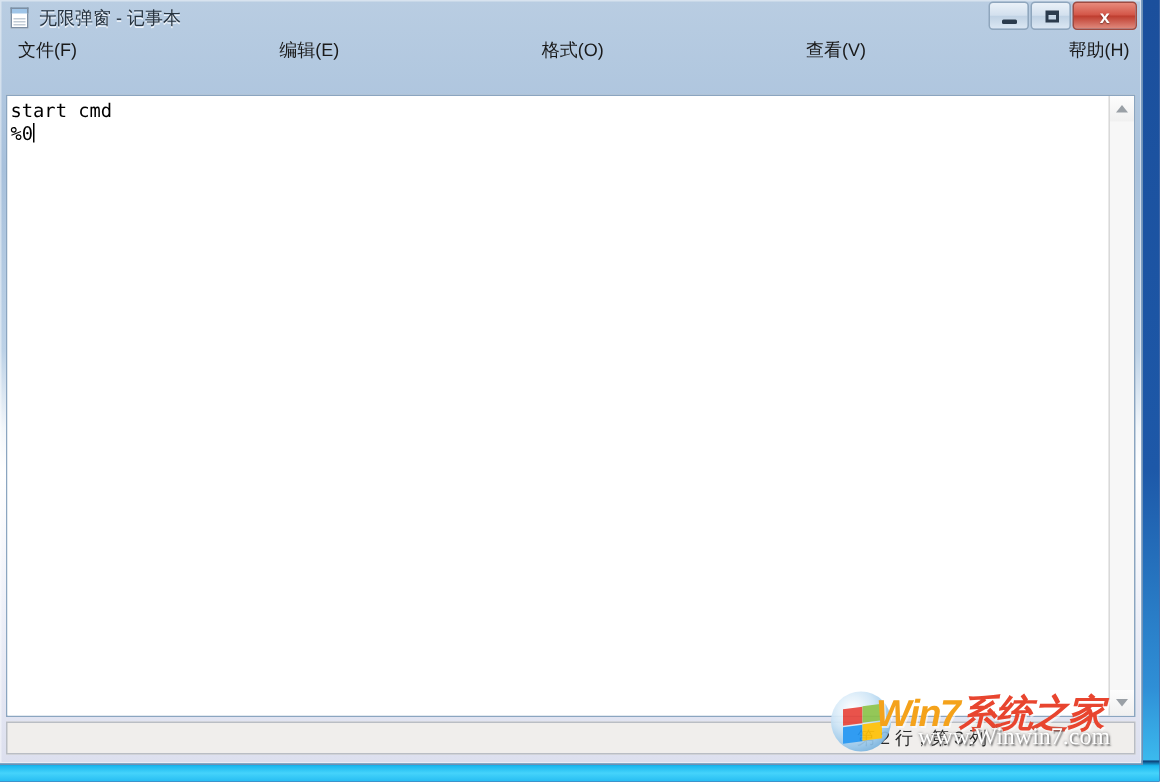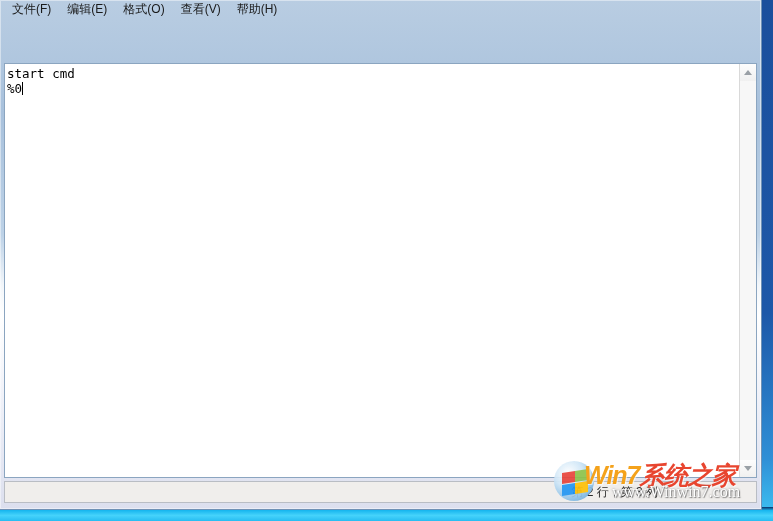--- a/index.html
+++ b/index.html
@@ -162,20 +162,21 @@
     line-height: 16px;
   }
 
   
   #menubar {
     height: 19px;
     display: flex;
     align-items: center;
     padding-left: 4px;
     background: transparent;
+    justify-content: space-between;
   }
   .menu-item {
     font-size: 12px;
     color: #1a1a1a;
     padding: 1px 8px 2px 8px;
     white-space: nowrap;
     cursor: default;
   }
 
   
@@ -333,20 +334,42 @@
 </style>
 </head>
 <body>
 
 <div id="desktop">
   <div id="desktop-bottom-strip"></div>
 </div>
 
 <div id="window">
 
+  <div id="titlebar">
+    <div id="app-icon">
+      <div class="pad"></div>
+      <div class="pad-top"></div>
+      <div class="line l1"></div>
+      <div class="line l2"></div>
+      <div class="line l3"></div>
+    </div>
+    <div id="title-text">无限弹窗 - 记事本</div>
+
+    <div id="win-buttons">
+      <div class="win-btn">
+        <span class="glyph-min"></span>
+      </div>
+      <div class="win-btn">
+        <span class="glyph-max"></span>
+      </div>
+      <div class="win-btn close">
+        <span class="glyph-close">x</span>
+      </div>
+    </div>
+  </div>
 
   <div id="menubar">
     <div class="menu-item">文件(F)</div>
     <div class="menu-item">编辑(E)</div>
     <div class="menu-item">格式(O)</div>
     <div class="menu-item">查看(V)</div>
     <div class="menu-item">帮助(H)</div>
   </div>
 
   <div id="editor-wrap">

